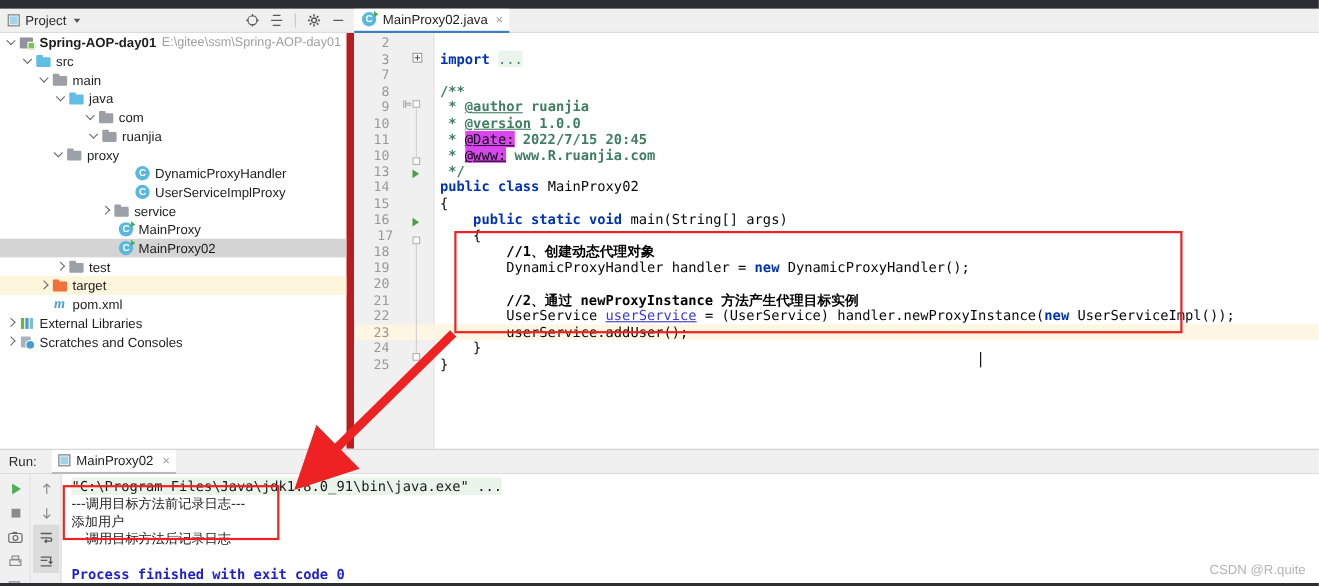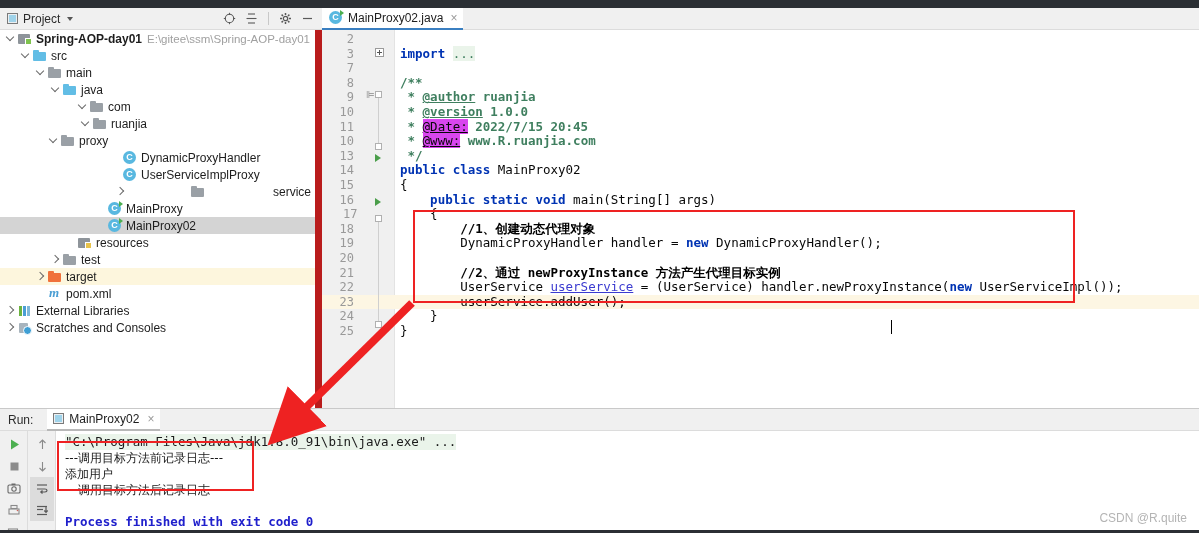--- a/index.html
+++ b/index.html
@@ -458,39 +458,34 @@
       <div class="row" style="padding-left: 111px;">
         <span class="twisty "></span>
         <span class="ic ic-class"></span>
         <span>DynamicProxyHandler</span>
       </div>
       <div class="row" style="padding-left: 111px;">
         <span class="twisty "></span>
         <span class="ic ic-class"></span>
         <span>UserServiceImplProxy</span>
       </div>
-      <div class="row" style="padding-left: 116px; justify-content: space-between;">
+      <div class="row" style="padding-left: 92px;">
         <span class="twisty closed"></span>
         <span class="ic ic-folder"></span>
         <span>service</span>
       </div>
       <div class="row" style="padding-left: 96px;">
         <span class="twisty "></span>
         <span class="ic ic-class runnable"></span>
         <span>MainProxy</span>
       </div>
       <div class="row sel" style="padding-left: 96px;">
         <span class="twisty "></span>
         <span class="ic ic-class runnable"></span>
         <span>MainProxy02</span>
-      </div>
-      <div class="row" style="padding-left: 66px;">
-        <span class="twisty "></span>
-        <span class="ic ic-res"></span>
-        <span>resources</span>
       </div>
       <div class="row" style="padding-left: 51px;">
         <span class="twisty closed"></span>
         <span class="ic ic-folder"></span>
         <span>test</span>
       </div>
       <div class="row hl" style="padding-left: 36px;">
         <span class="twisty closed"></span>
         <span class="ic ic-folder orange"></span>
         <span>target</span>

